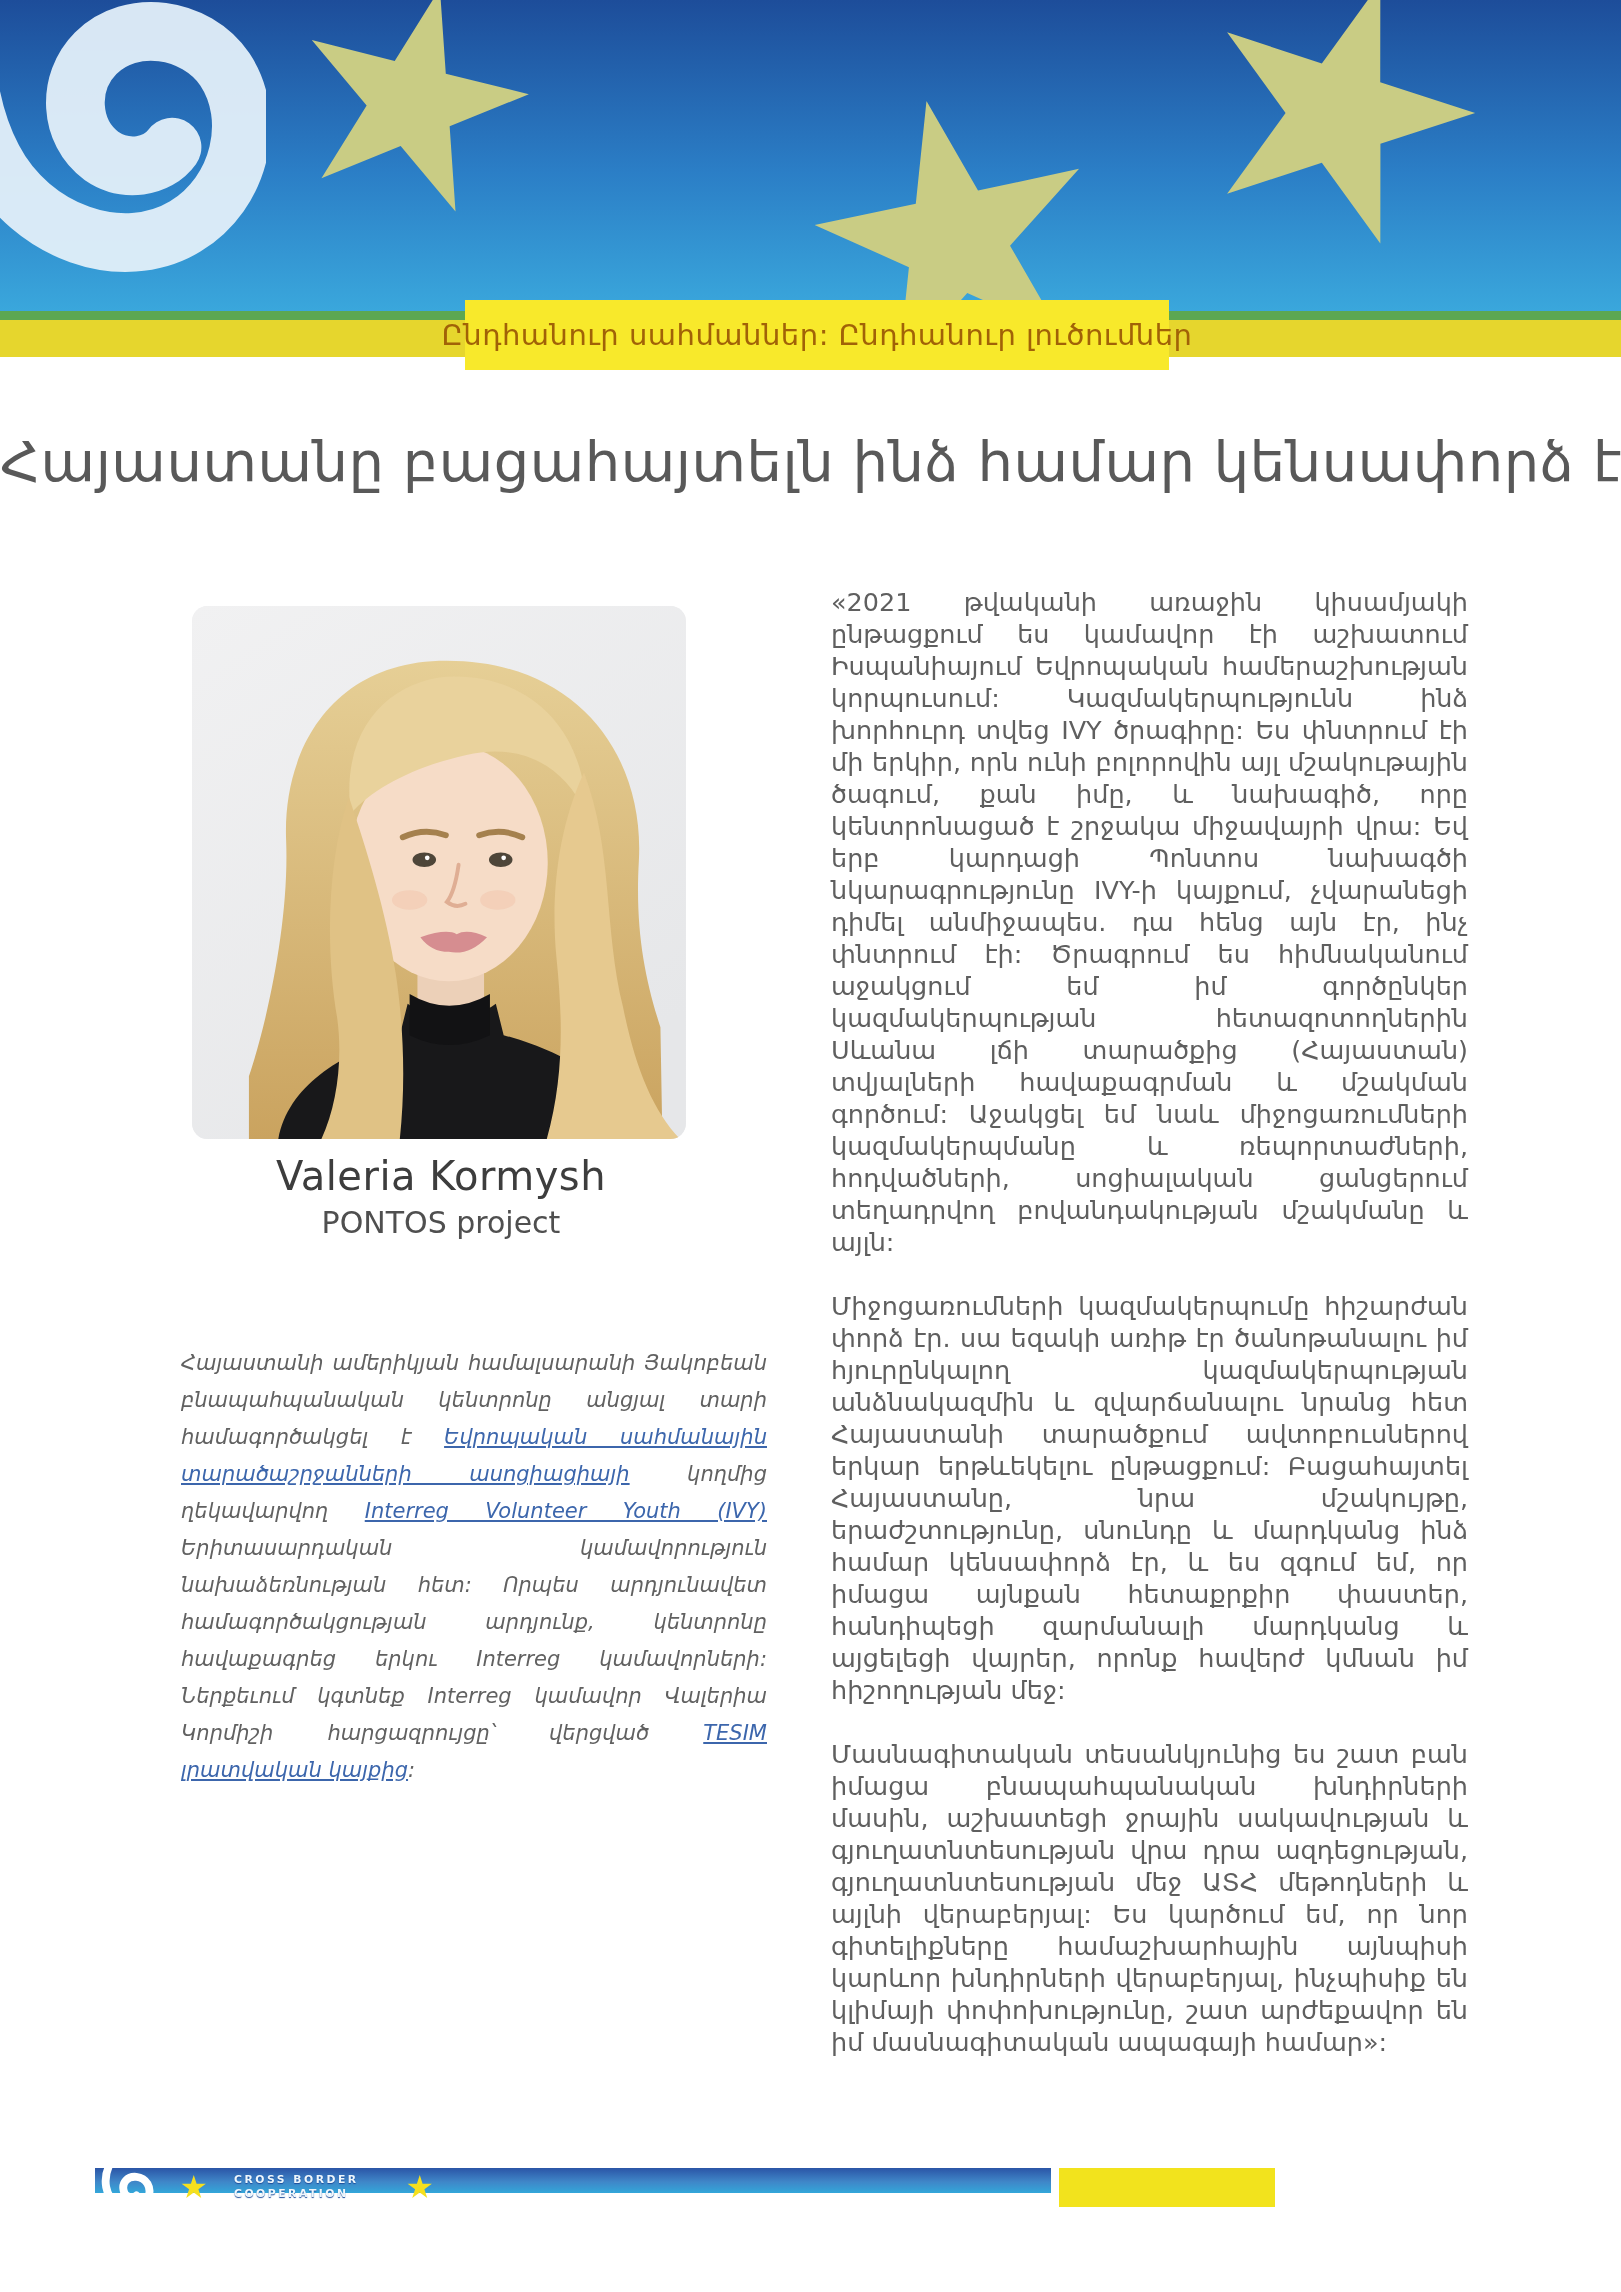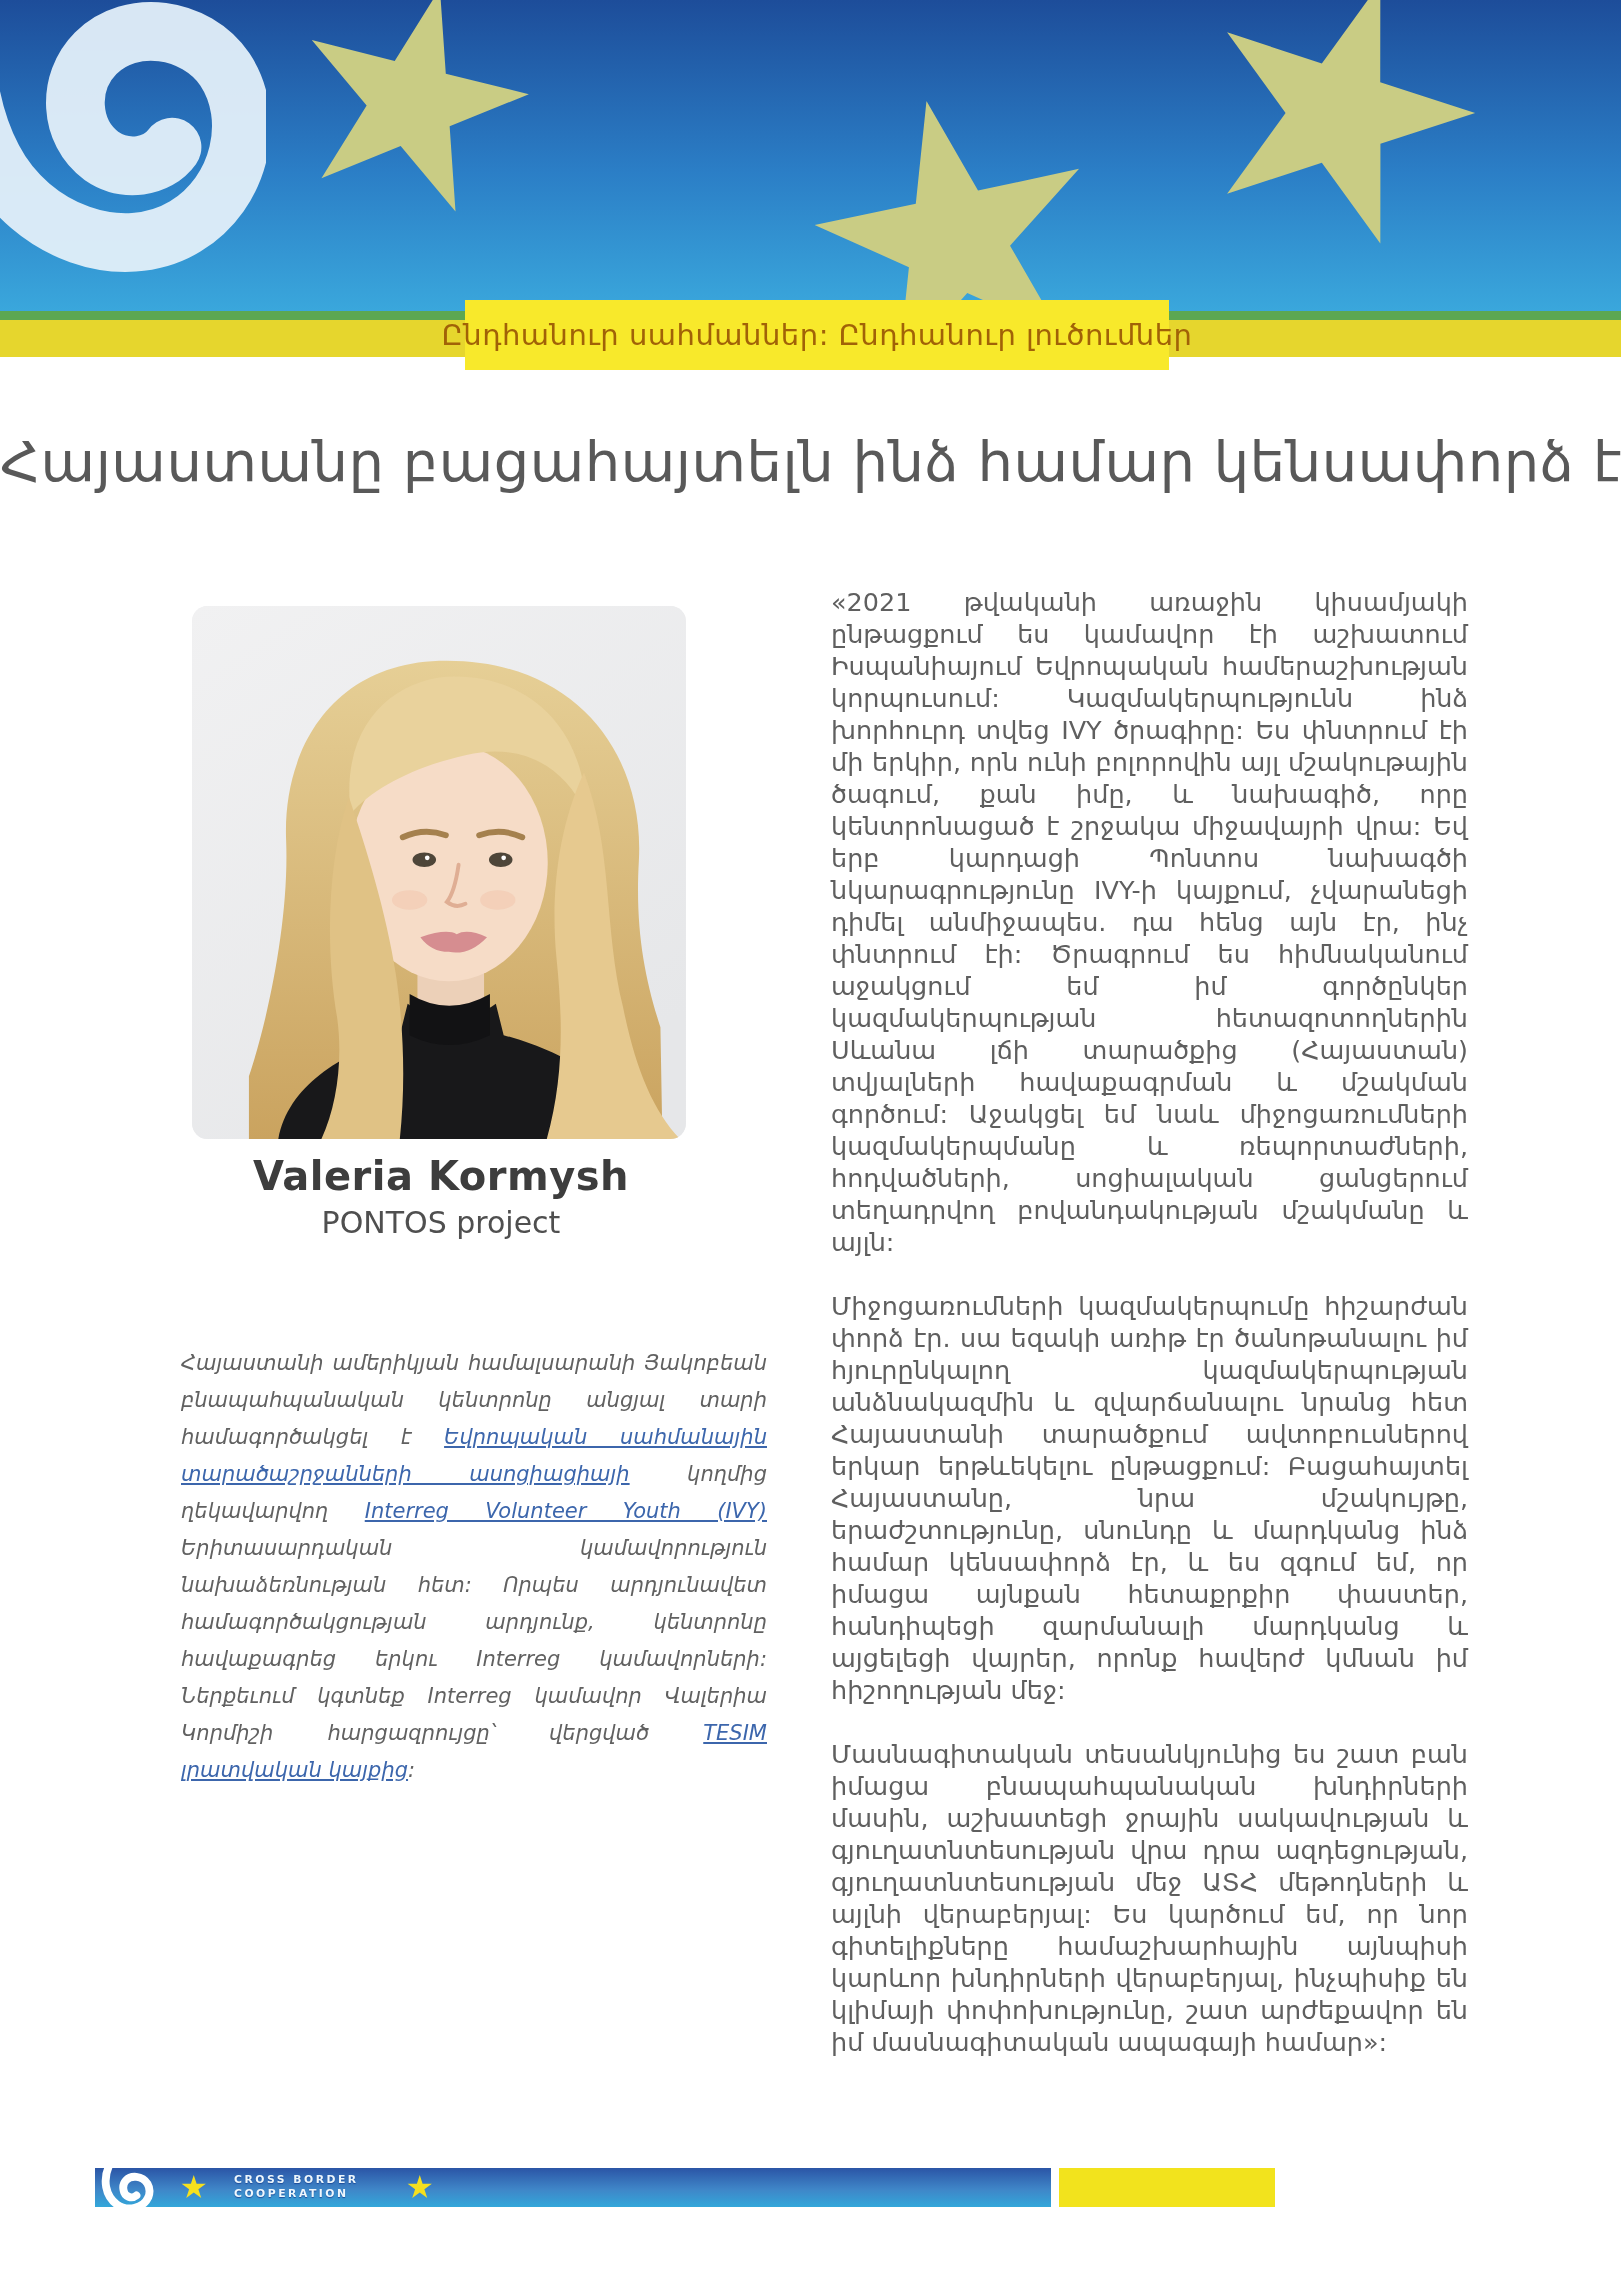--- a/index.html
+++ b/index.html
@@ -33,37 +33,37 @@
   
   .article-title{
     position:absolute;left:0;top:429px;width:1350px;text-align:center;
     color:#595959;font-size:56px;letter-spacing:0.5px;white-space:nowrap;
   }
   .photo-frame{
     position:absolute;left:192px;top:606px;width:494px;height:533px;
     border-radius:15.7px;overflow:hidden;background:#ededef;
   }
   .caption{position:absolute;left:147px;top:1153px;width:588px;text-align:center;}
-  .caption-name{color:#3d3d3d;font-size:40px;font-weight:bold;letter-spacing:0.5px;}
+  .caption-name{color:#3d3d3d;font-size:40px;font-weight:normal;letter-spacing:0.5px;}
   .caption-role{color:#4f4f4f;font-size:30px;margin-top:5.9px;}
   
   .intro-col{
     position:absolute;left:181px;top:1345px;width:586px;
     color:#616161;font-size:21px;line-height:37px;font-style:italic;
     text-align:justify;
   }
   .intro-col a{color:#3c66ac;text-decoration:underline;}
   .interview-col{
     position:absolute;left:831px;top:586px;width:637px;
     color:#5f5f5f;font-size:25.5px;line-height:32px;text-align:justify;
   }
   .interview-col p{margin:0 0 32px 0;}
   
   .footer-bar{
-    position:absolute;left:95px;top:2168px;width:956px;height:39px;
+    position:absolute;left:95px;top:2168px;width:956px;height:25px;
     background:linear-gradient(180deg,#2b55a6 0%,#3f86c8 55%,#33a7da 100%);
   }
   .footer-swirl{position:absolute;left:5.9px;top:-3.9px;width:63px;height:47px;}
   .footer-star{position:absolute;width:25.5px;height:25.5px;top:6.9px;}
   .footer-star polygon{fill:#f5e01e;}
   .footer-star-1{left:86px;}
   .footer-star-2{left:312px;}
   .footer-logo-text{
     position:absolute;left:139px;top:4.9px;color:#eef7fd;font-size:10.8px;font-weight:bold;
     letter-spacing:2.5px;line-height:13.7px;white-space:nowrap;text-shadow:0 1px 1px #1d4d9a;

